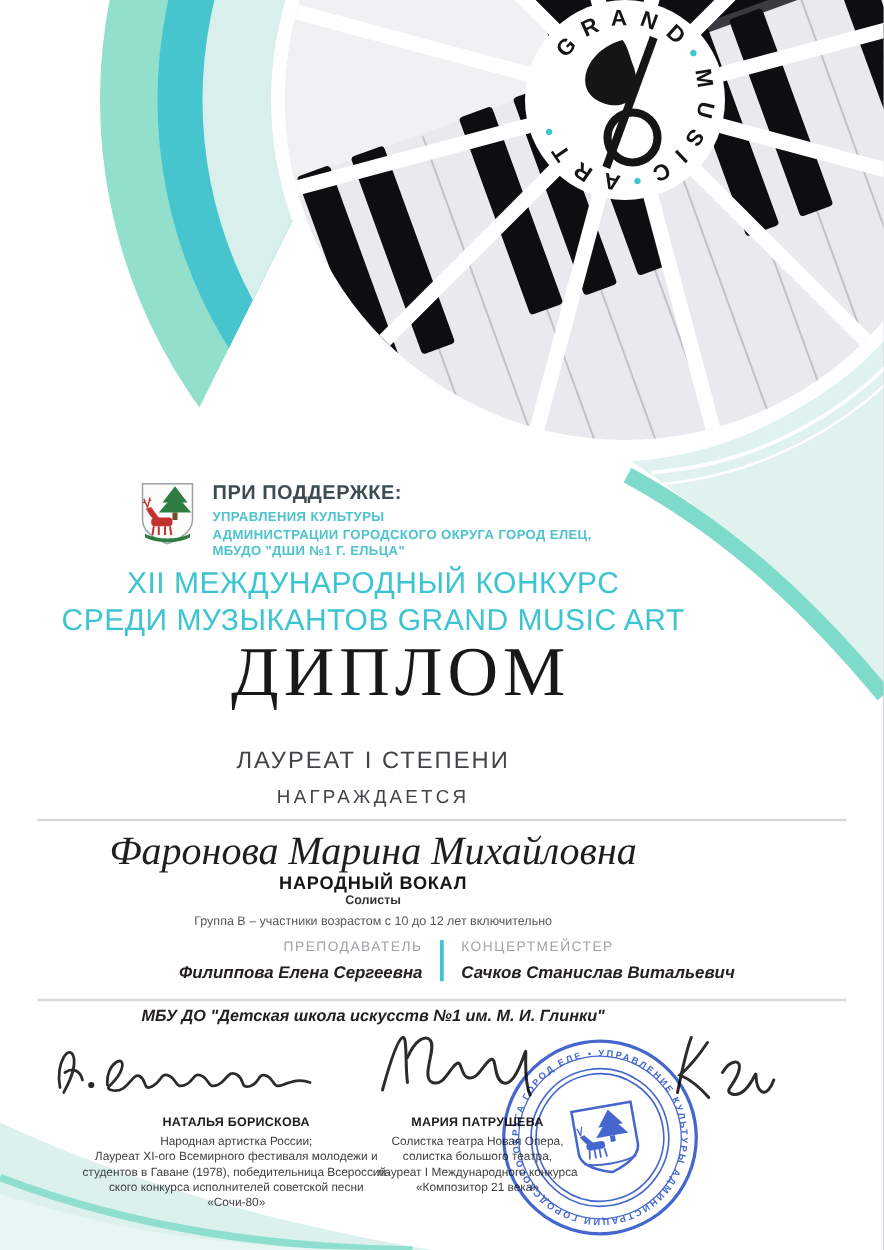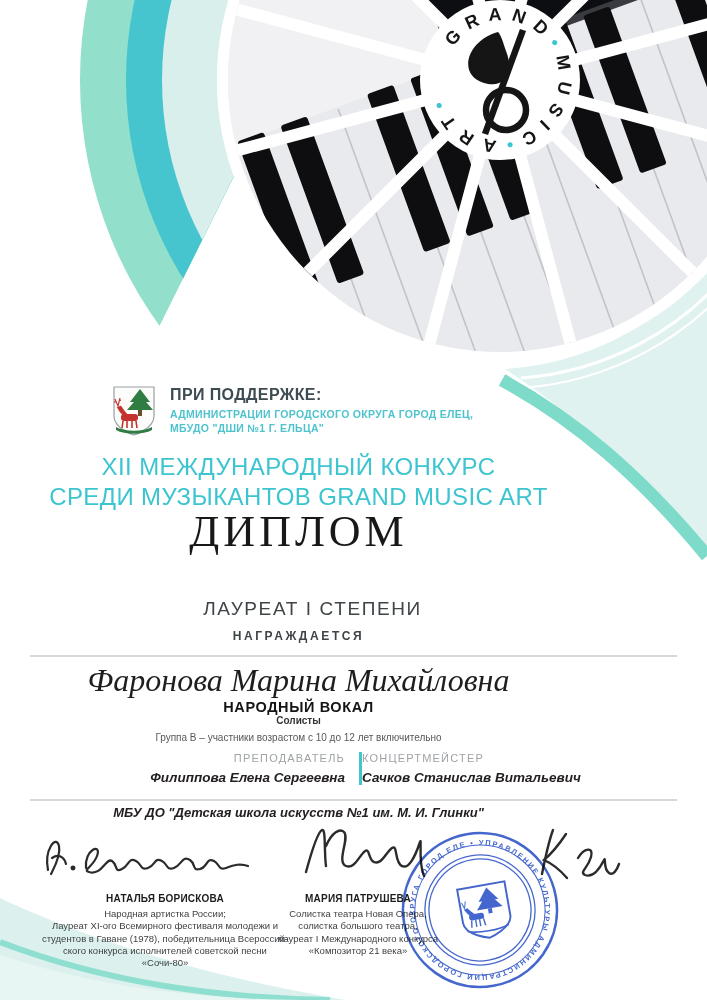--- a/index.html
+++ b/index.html
@@ -13,40 +13,40 @@
   .ctr{left:0;width:597px;text-align:center;}
   
   #decor{position:absolute;left:0;top:0;z-index:0;}
   
   .support{top:384px;left:111px;display:flex;align-items:flex-start;z-index:1;}
   .support-text{margin-left:13px;padding-top:2px;}
   .support-label{font-size:16px;font-weight:700;color:#3d4b52;letter-spacing:.4px;margin-bottom:4px;}
   .support-line{font-size:10.5px;font-weight:700;color:#4ec3cc;letter-spacing:.3px;line-height:13.5px;}
   
   .title{top:452px;color:#3cc5d0;font-size:24px;font-weight:500;line-height:30px;letter-spacing:.4px;z-index:1;}
-  .diploma{top:506px;font-family:"Liberation Serif", serif;font-size:44px;font-weight:500;color:#181818;letter-spacing:4px;z-index:1;}
-  .laureate{top:598px;font-size:19px;font-weight:500;color:#3f4447;letter-spacing:1.6px;z-index:1;padding-left:14px;}
-  .awarded{top:629px;font-size:12px;font-weight:700;color:#3f4447;letter-spacing:2.6px;z-index:1;}
+  .diploma{top:506px;font-family:"Liberation Serif", serif;font-size:56px;font-weight:500;color:#181818;letter-spacing:4px;z-index:1;padding-left:22px;}
+  .laureate{top:598px;font-size:19px;font-weight:500;color:#3f4447;letter-spacing:1.6px;z-index:1;}
+  .awarded{top:629px;font-size:15px;font-weight:400;color:#3f4447;letter-spacing:2.6px;z-index:1;}
   .rule{left:30px;width:647px;border-top:2px solid #d6d9da;z-index:1;}
   .rule1{top:655px;} .rule2{top:799px;}
   .name{top:662px;font-family:"Liberation Serif", serif;font-style:italic;font-size:32px;color:#1e1e1e;z-index:1;}
   .nomination{top:699px;font-size:14.5px;font-weight:800;color:#151515;letter-spacing:.6px;z-index:1;}
   .category{top:715px;font-size:10px;font-weight:700;color:#333;z-index:1;}
   .group{top:732px;font-size:10px;color:#55585a;z-index:1;}
   
   .mentors{top:752px;left:0;width:707px;display:flex;justify-content:center;align-items:stretch;z-index:1;}
   .mcol{width:295px;}
   .mcol.left{text-align:right;padding-right:14px;}
-  .mcol.right{text-align:left;}
+  .mcol.right{text-align:left;padding-left:14px;}
   .mlabel{font-size:11px;font-weight:500;color:#9fa3a6;letter-spacing:1.2px;margin-bottom:6px;}
   .mname{font-size:13.5px;font-weight:700;font-style:italic;color:#242021;}
   .mdivider{width:3px;background:#3fc6cf;}
   .school{top:805px;font-size:13px;font-weight:700;font-style:italic;color:#242021;z-index:1;}
   
-  .jury{z-index:1;text-align:center;}
+  .jury{z-index:1;text-align:center;margin-left:24px;}
   .jury-name{font-size:10px;font-weight:700;color:#1c1c1c;margin-bottom:4px;letter-spacing:.2px;}
   .jury-line{font-size:9.5px;color:#3c3f41;line-height:12.3px;white-space:nowrap;}
   .jury1{top:893px;left:35px;width:260px;}
   .jury2{top:893px;left:258px;width:200px;}
   .jury3{top:893px;left:470px;width:212px;}
   .date{top:957px;left:255px;width:210px;text-align:center;font-family:"Liberation Serif", serif;font-weight:700;font-size:14px;color:#2b2b2b;letter-spacing:.5px;z-index:1;}
   
   .sig{z-index:2;}
   .stamp{z-index:3;mix-blend-mode:multiply;opacity:.88;}
 </style>
@@ -175,20 +175,21 @@
             <line x1="25" y1="37" x2="26" y2="44"></line>
         </g>
         <g stroke-width="1.1" fill="none">
           <path d="M7,22 L4,15 M7,22 L9,14 M5,18 L3,18 M8,17 L10,16"></path>
         </g>
       </g>
       <path d="M5,43 C14,48 32,48 41,43 L41,46 C32,51 14,51 5,46 Z" fill="#2f7d43"></path>
     </svg>
     <div class="support-text">
       <div class="support-label">ПРИ ПОДДЕРЖКЕ:</div>
+      <div class="support-line">УПРАВЛЕНИЯ КУЛЬТУРЫ</div>
       <div class="support-line">АДМИНИСТРАЦИИ ГОРОДСКОГО ОКРУГА ГОРОД ЕЛЕЦ,</div>
       <div class="support-line">МБУДО "ДШИ №1 Г. ЕЛЬЦА"</div>
     </div>
   </div>
 
   <div class="abs ctr title">
     <div>XII МЕЖДУНАРОДНЫЙ КОНКУРС</div>
     <div>СРЕДИ МУЗЫКАНТОВ GRAND MUSIC ART</div>
   </div>
 

